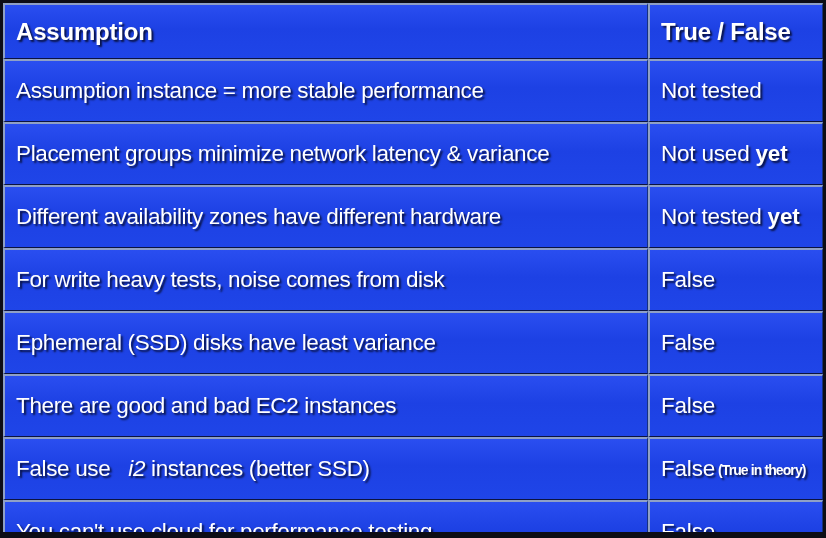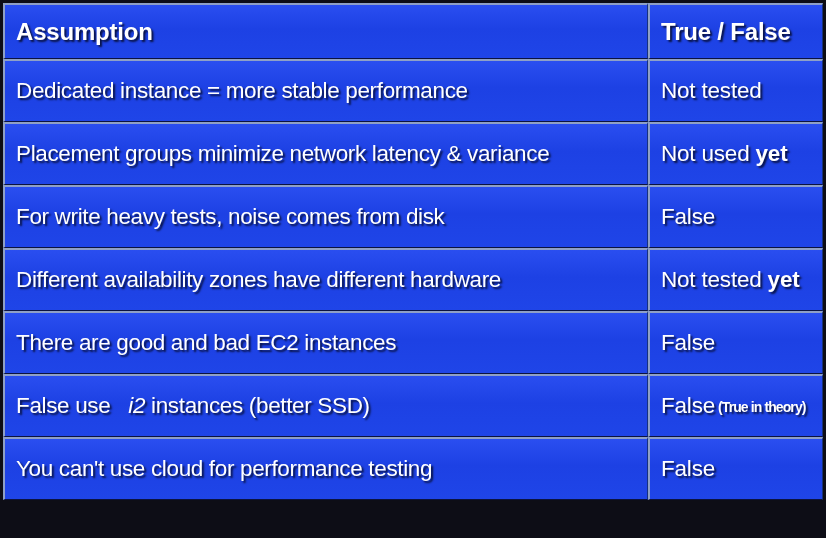--- a/index.html
+++ b/index.html
@@ -162,34 +162,38 @@
       <col class="col-verdict">
     </colgroup>
     <thead>
       <tr class="header-row">
         <td class="assumption-cell">Assumption</td>
         <td class="verdict-cell">True / False</td>
       </tr>
     </thead>
     <tbody id="table-body">
         <tr class="body-row">
-          <td class="assumption-cell"><span>Dedicated instance = more stable performance</span></td>
+          <td class="assumption-cell"><span>Assumption instance = more stable performance</span></td>
           <td class="verdict-cell"><span>Not tested</span></td>
         </tr>
         <tr class="body-row">
           <td class="assumption-cell"><span>Placement groups minimize network latency &amp; variance</span></td>
           <td class="verdict-cell"><span>Not used </span><span class="em-bold">yet</span></td>
         </tr>
         <tr class="body-row">
-          <td class="assumption-cell"><span>For write heavy tests, noise comes from disk</span></td>
-          <td class="verdict-cell"><span>False</span></td>
-        </tr>
-        <tr class="body-row">
           <td class="assumption-cell"><span>Different availability zones have different hardware</span></td>
           <td class="verdict-cell"><span>Not tested </span><span class="em-bold">yet</span></td>
+        </tr>
+        <tr class="body-row">
+          <td class="assumption-cell"><span>For write heavy tests, noise comes from disk</span></td>
+          <td class="verdict-cell"><span>False</span></td>
+        </tr>
+        <tr class="body-row">
+          <td class="assumption-cell"><span>Ephemeral (SSD) disks have least variance</span></td>
+          <td class="verdict-cell"><span>False</span></td>
         </tr>
         <tr class="body-row">
           <td class="assumption-cell"><span>There are good and bad EC2 instances</span></td>
           <td class="verdict-cell"><span>False</span></td>
         </tr>
         <tr class="body-row">
           <td class="assumption-cell"><span>False use </span><span class="em-italic">i2</span><span> instances (better SSD)</span></td>
           <td class="verdict-cell"><span>False</span><span class="em-note">(True in theory)</span></td>
         </tr>
         <tr class="body-row">

